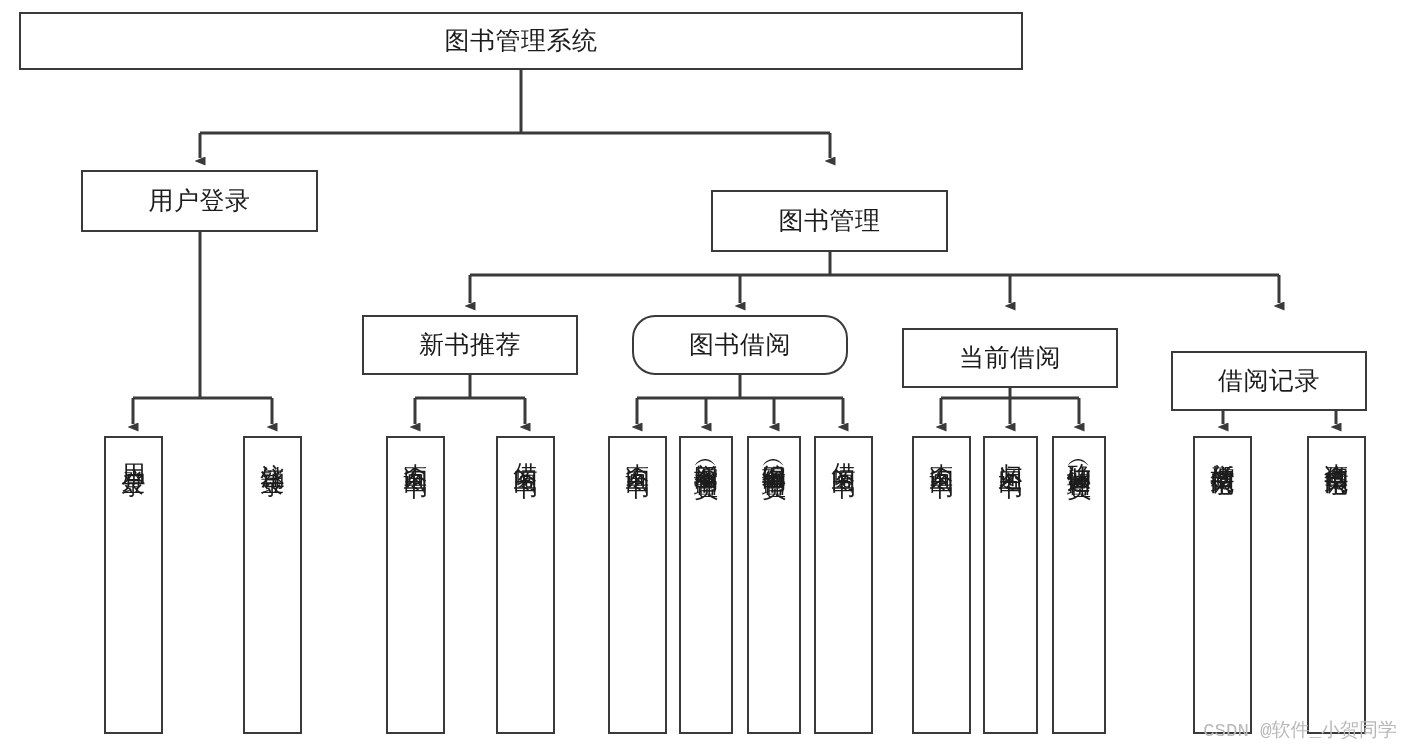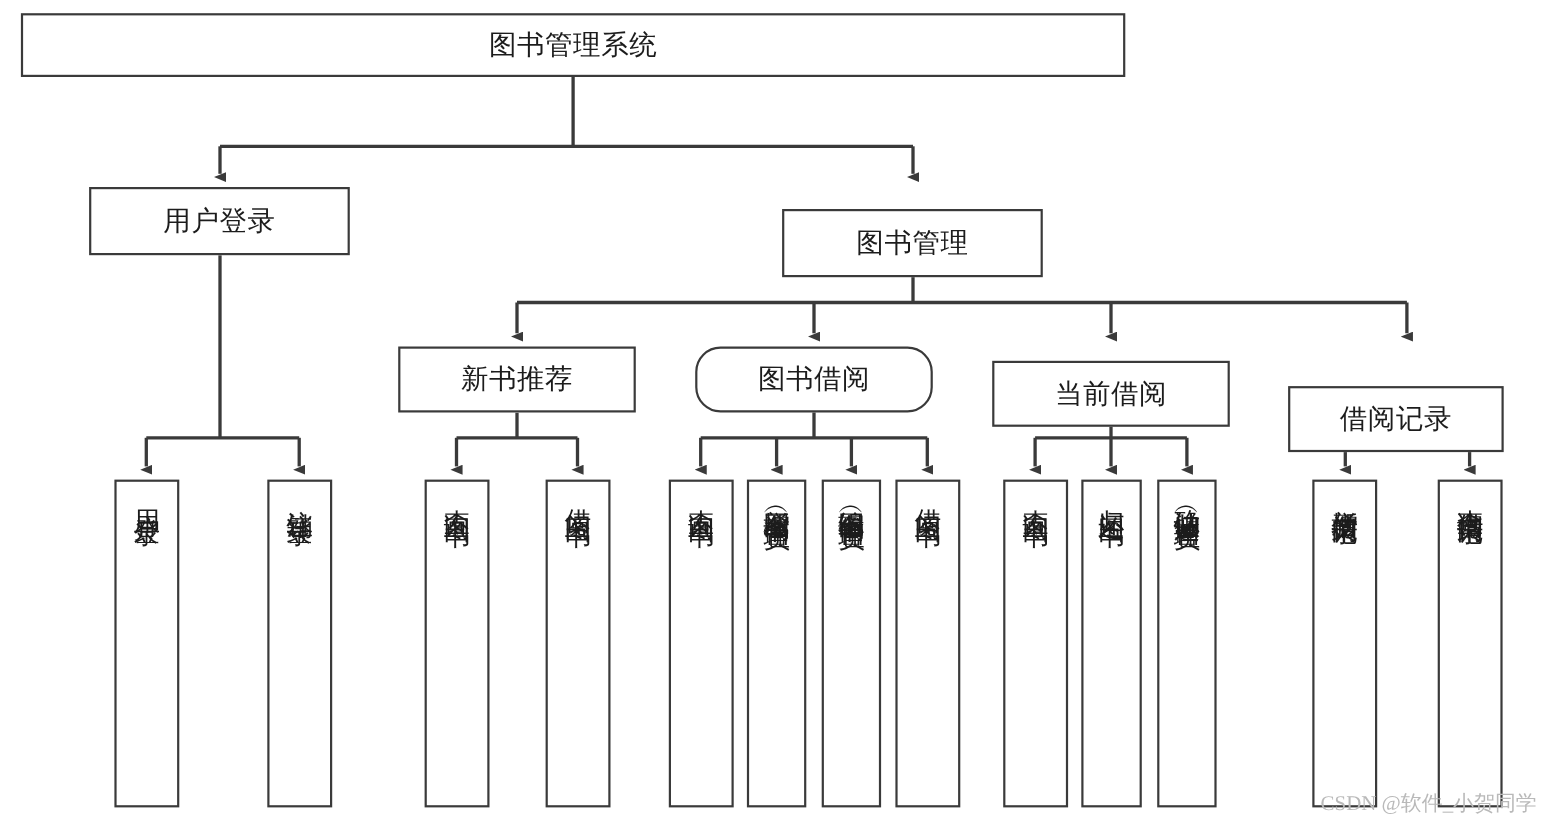--- a/index.html
+++ b/index.html
@@ -68,21 +68,21 @@
     letter-spacing: 2px;
   }
   .watermark {
     position: absolute;
     right: 8px;
     bottom: 4px;
     font-size: 19px;
     color: #b9b9b9;
     z-index: 5;
     white-space: nowrap;
-    font-family: Liberation Serif, serif;
+    font-family: Liberation Mono, monospace;
   }
 </style>
 </head>
 <body>
 
 <div id="canvas">
 
   <svg id="edges" viewBox="0 0 1405 747" width="1405" height="747">
     <defs>
       <marker id="arrow" markerWidth="9" markerHeight="11" refX="1.5" refY="5.5" orient="auto" markerUnits="userSpaceOnUse">

